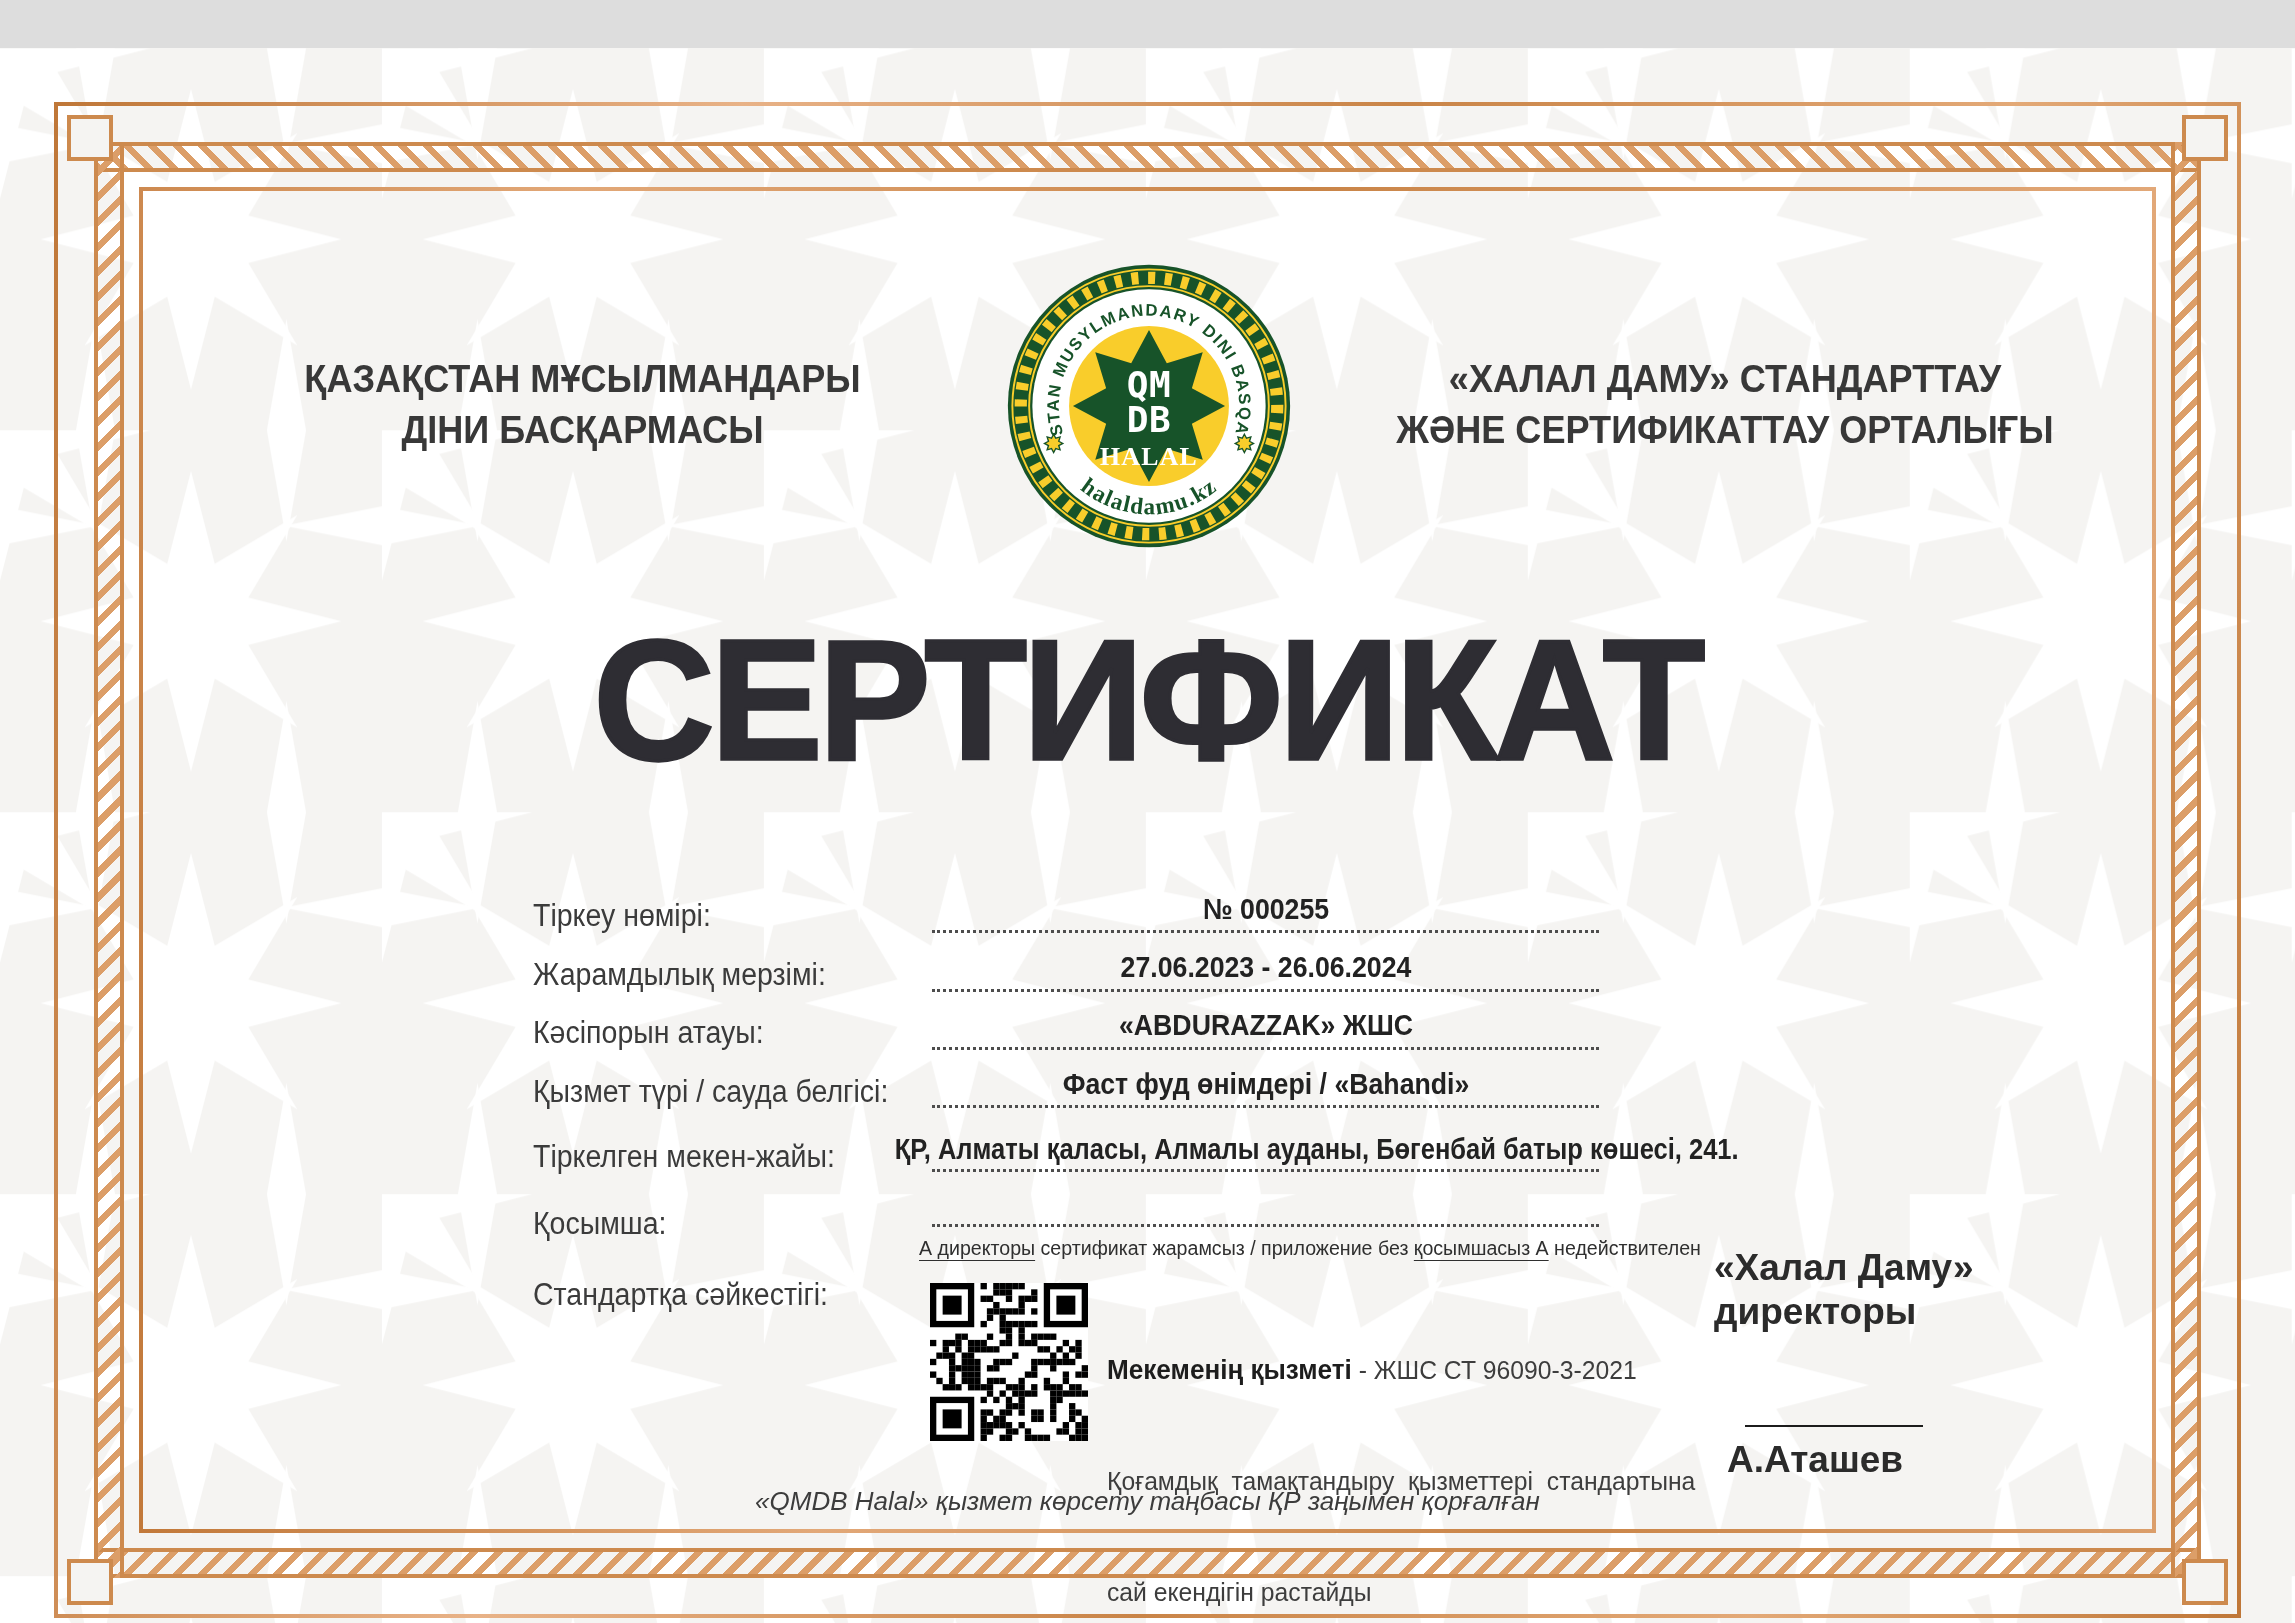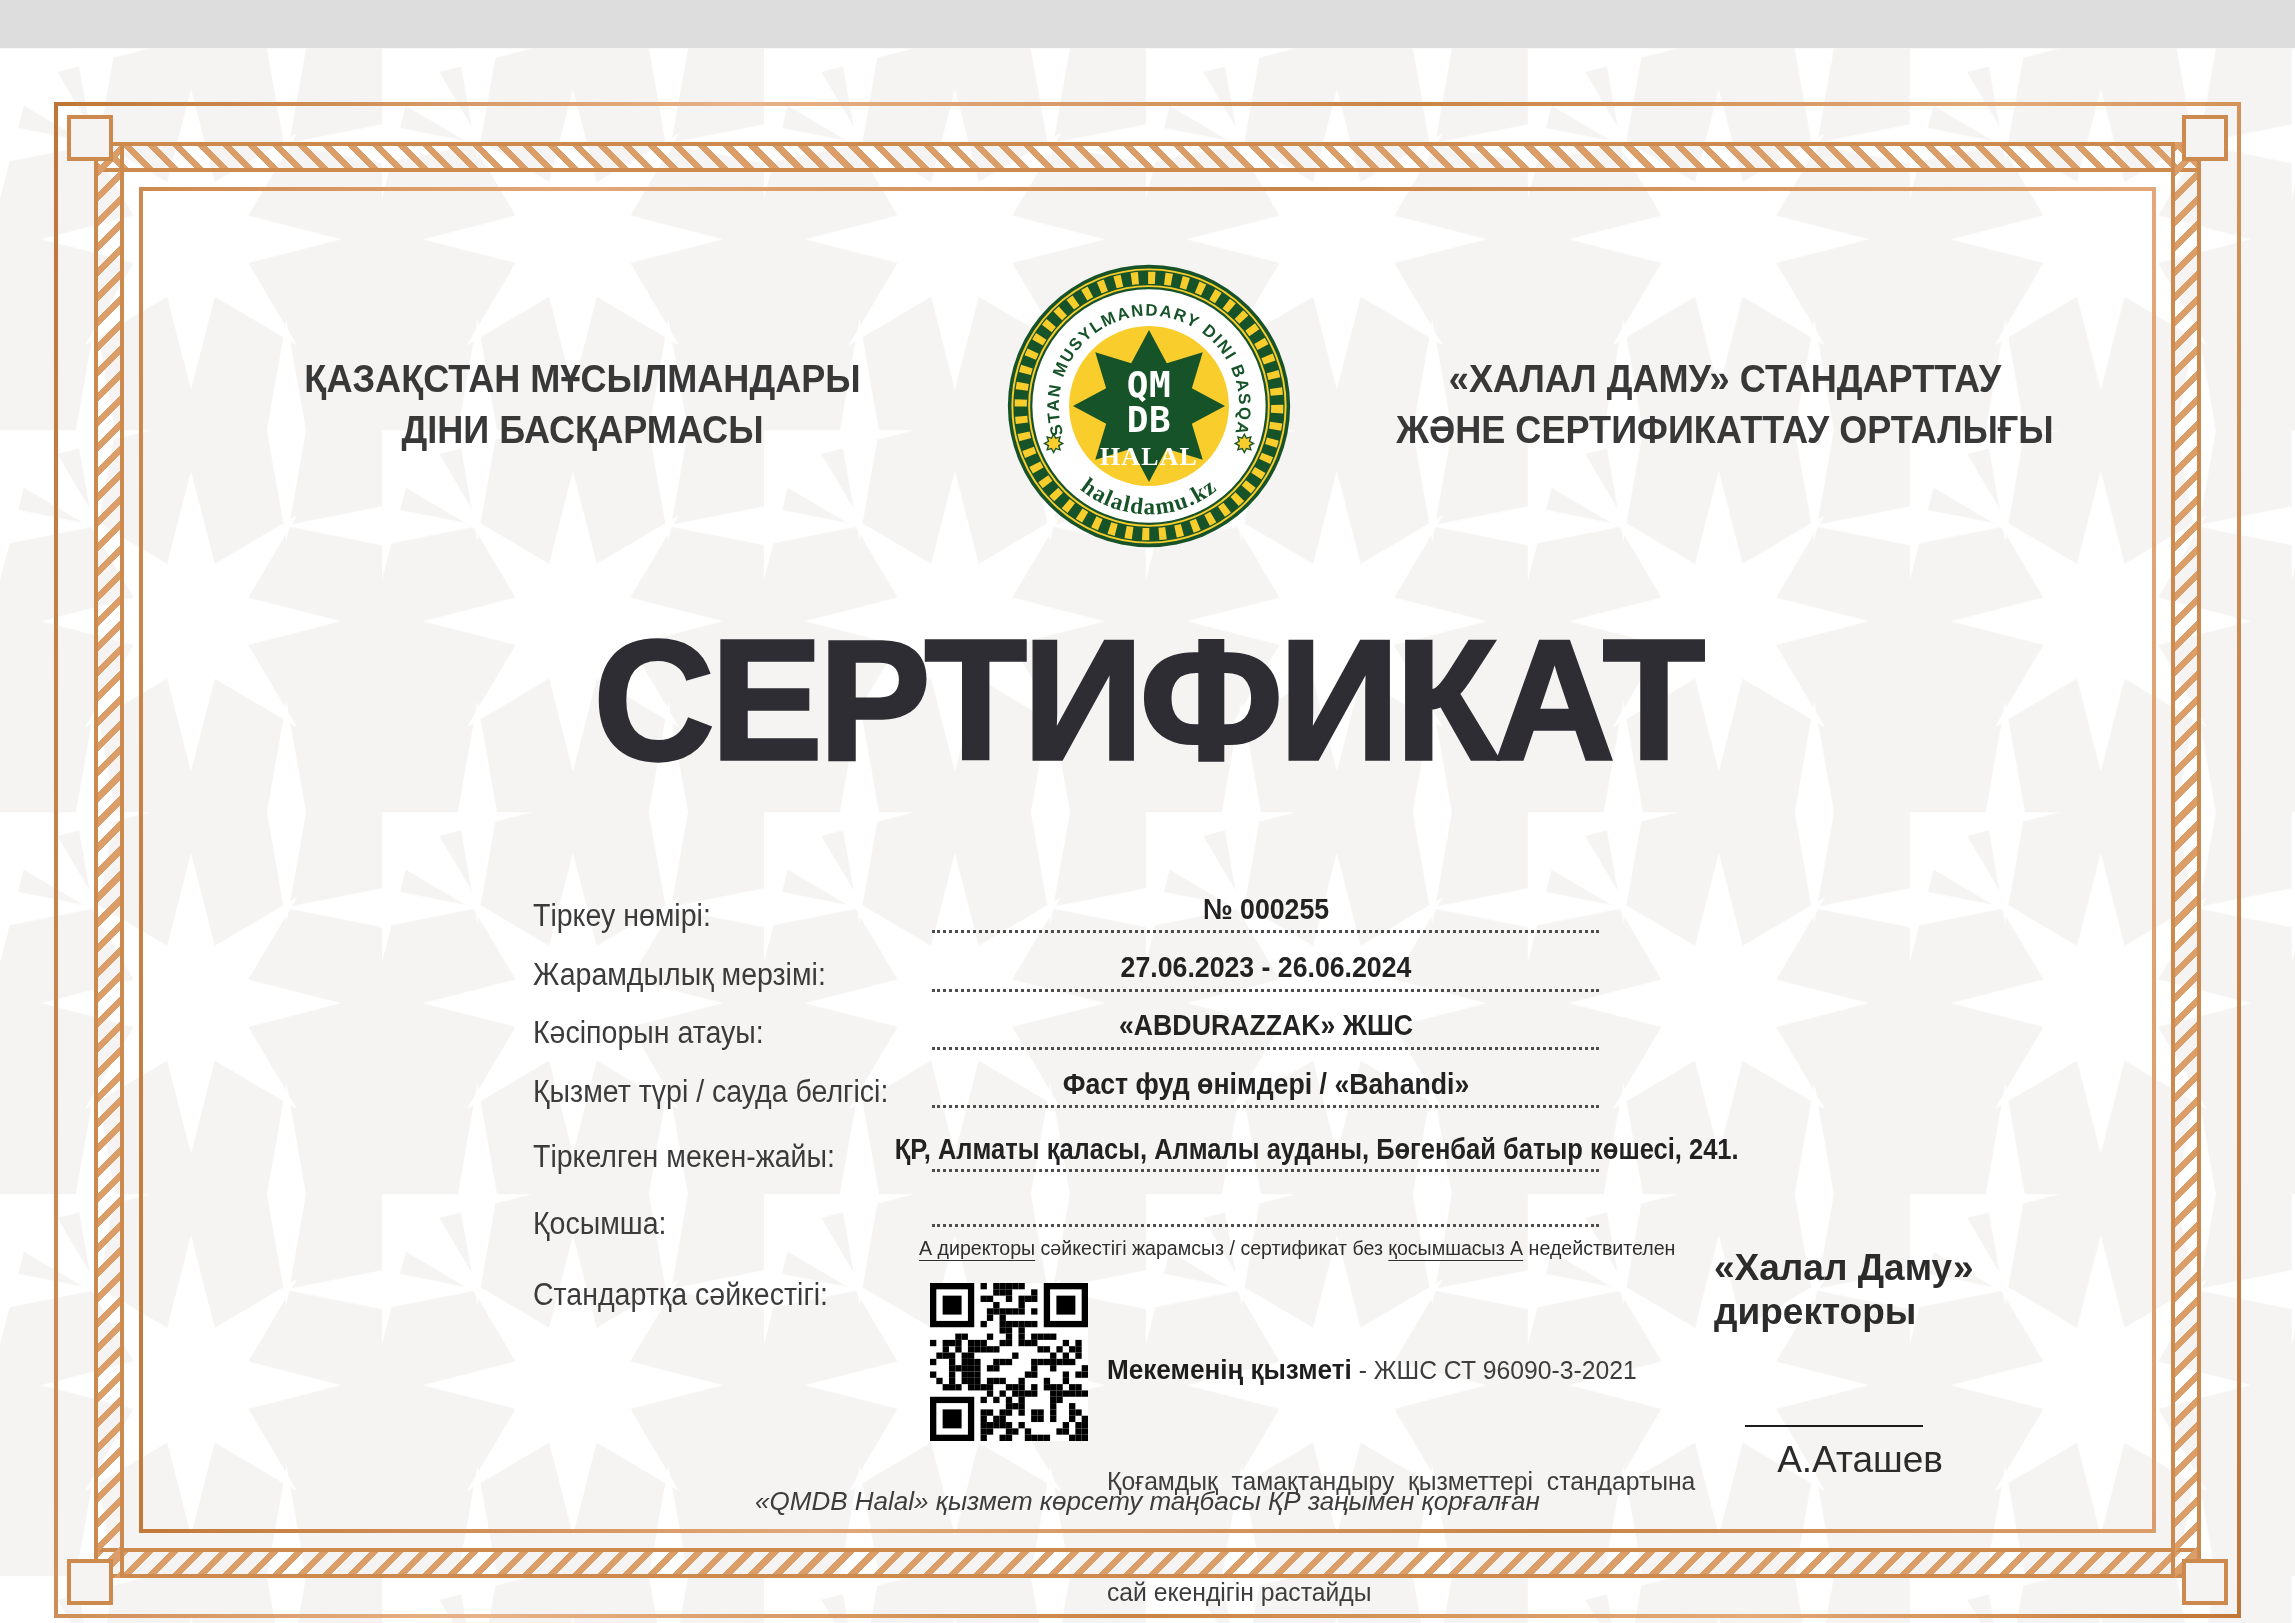--- a/index.html
+++ b/index.html
@@ -38,21 +38,21 @@
   .val-wide{font-weight:bold;font-size:29px;color:#222;text-align:center;
        transform:scaleX(.88);transform-origin:center;white-space:nowrap;}
   .dotline{border-bottom:3.3px dotted #4d4d4d;height:0;}
   .note{font-size:19.6px;color:#2f2f2f;text-align:center;white-space:nowrap;}
   .note .u{text-decoration:underline;text-underline-offset:4.6px;}
   .stdtext{font-size:26px;color:#3d3d3d;line-height:37px;white-space:pre;
        transform:scaleX(.95);transform-origin:left top;}
   .stdtext .b{font-weight:bold;font-size:27.5px;color:#1d1d1d;}
   .sig{font-weight:bold;font-size:37px;line-height:44px;color:#2b2b2b;}
   .sigline{border-top:2.6px solid #1c1c1c;height:0;}
-  .signame{font-weight:normal;font-size:37px;text-align:right;color:#2b2b2b;}
+  .signame{font-weight:bold;font-size:37px;text-align:left;color:#2b2b2b;}
   .footer{left:0;width:2295px;top:1438px;text-align:center;font-style:italic;
        font-size:26px;color:#3c3c3c;}
   .qr{width:158px;height:158px;background:#fff;}
 </style>
 </head>
 <body>
 
 <div class="page">
 
   <svg class="bg-pattern" width="2295" height="1624" viewBox="0 0 3509 2482">
@@ -143,21 +143,21 @@
   <div class="abs dotline" style="left:932px;top:1057px;width:667px;"></div>
 
   <div class="abs lbl" style="left:533px;top:1091px;">Тіркелген мекен-жайы:</div>
   <div class="abs val-wide" style="left:844px;top:1085px;width:844px;">ҚР, Алматы қаласы, Алмалы ауданы, Бөгенбай батыр көшесі, 241.</div>
   <div class="abs dotline" style="left:932px;top:1121px;width:667px;"></div>
 
   <div class="abs lbl" style="left:533px;top:1158px;">Қосымша:</div>
   <div class="abs dotline" style="left:932px;top:1176px;width:667px;"></div>
 
   <div class="abs note" style="left:919px;top:1189px;width:720px;">
-    <span class="u">А директоры</span><span> сәйкестігі жарамсыз / сертификат без </span><span class="u">қосымшасыз А</span><span> недействителен</span>
+    <span class="u">А директоры</span><span> сертификат жарамсыз / приложение без </span><span class="u">қосымшасыз А</span><span> недействителен</span>
   </div>
 
   <div class="abs lbl" style="left:533px;top:1229px;">Стандартқа сәйкестігі:</div>
   <div class="abs qr" style="left:930px;top:1235px;"><svg viewBox="0 0 240 240" width="158" height="158">
         <rect x="76.8" y="0" width="9.6" height="9.6" fill="#000"></rect>
         <rect x="96" y="0" width="9.6" height="9.6" fill="#000"></rect>
         <rect x="105.6" y="0" width="9.6" height="9.6" fill="#000"></rect>
         <rect x="115.19999999999999" y="0" width="9.6" height="9.6" fill="#000"></rect>
         <rect x="124.8" y="0" width="9.6" height="9.6" fill="#000"></rect>
         <rect x="134.4" y="0" width="9.6" height="9.6" fill="#000"></rect>

